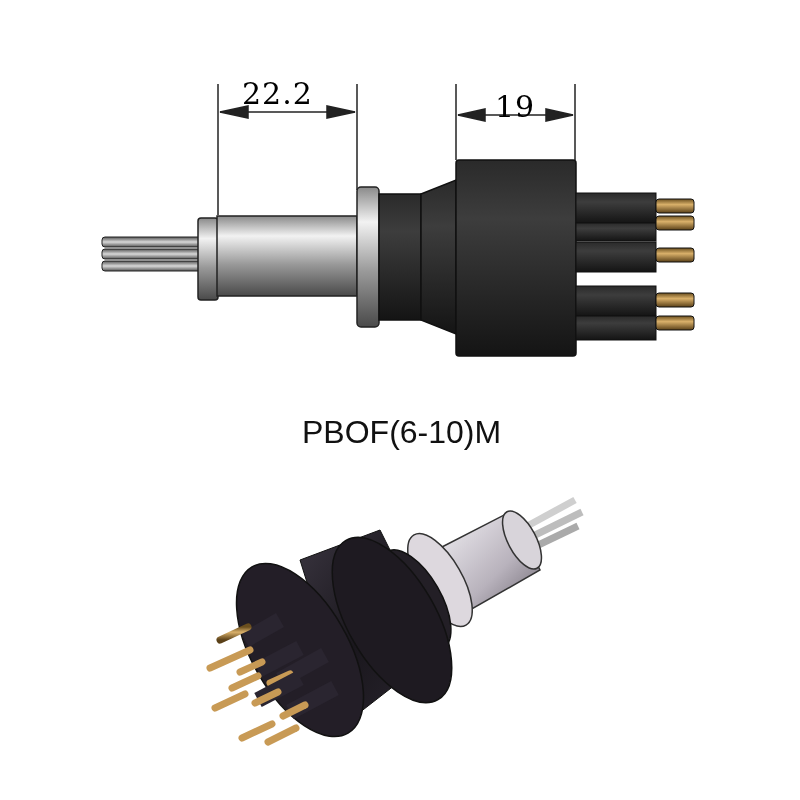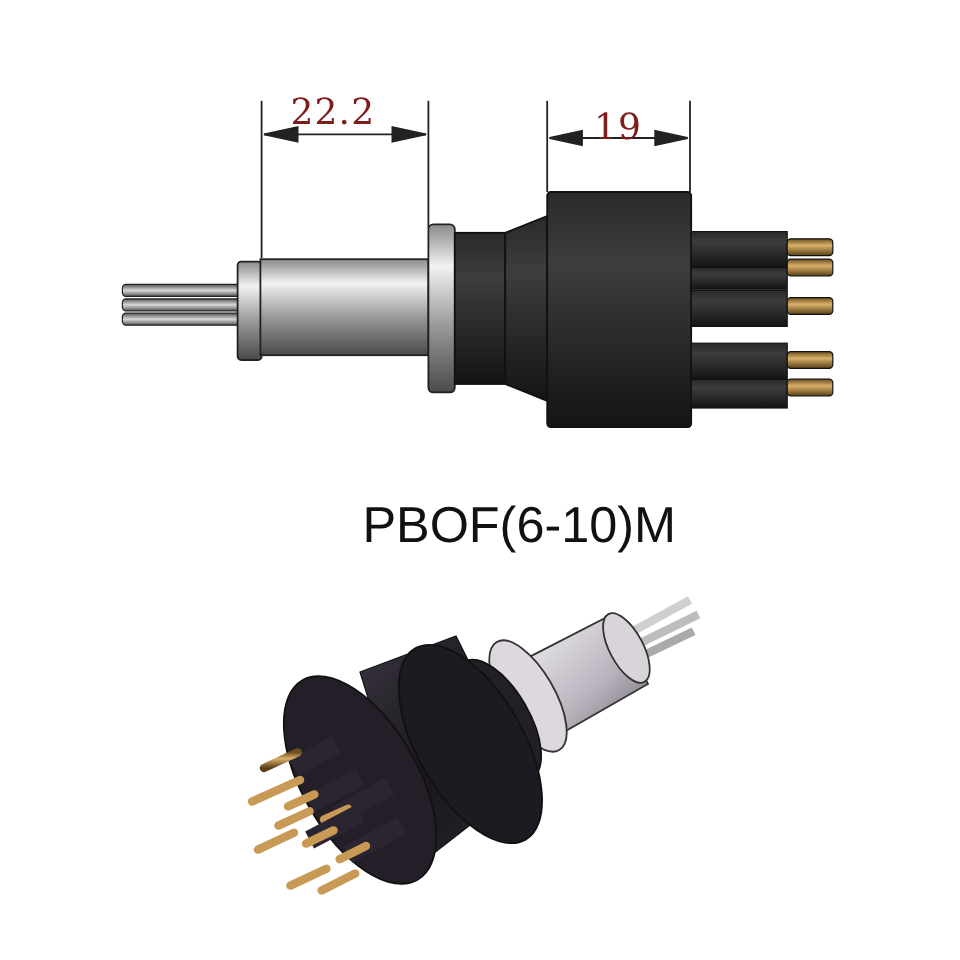--- a/index.html
+++ b/index.html
@@ -1,19 +1,19 @@
 <!DOCTYPE html>
 <html><head>
 <meta charset="utf-8">
 <style>
   html,body{margin:0;padding:0;background:#ffffff;}
   body{width:800px;height:800px;position:relative;overflow:hidden;font-family:"Liberation Sans",sans-serif;}
   .layer{position:absolute;left:0;top:0;width:800px;height:800px;}
-  .dim-text{position:absolute;font-family:"DejaVu Serif","Liberation Serif",serif;font-size:30px;color:#7f1d1d;letter-spacing:1px;}
-  .model-label{position:absolute;left:302px;top:414px;font-family:"Liberation Sans",sans-serif;font-size:42px;color:#111;letter-spacing:0px;text-align:right;}
+  .dim-text{position:absolute;font-family:"DejaVu Serif","Liberation Serif",serif;font-size:30px;color:#000000;letter-spacing:1px;}
+  .model-label{position:absolute;left:302px;top:414px;font-family:"Liberation Sans",sans-serif;font-size:32px;color:#111;letter-spacing:0px;text-align:right;}
 </style>
 </head>
 <body>
 
 <div class="layer">
   <svg width="800" height="800" viewBox="0 0 800 800">
     <defs>
       <linearGradient id="metal" x1="0" y1="0" x2="0" y2="1">
         <stop offset="0" stop-color="#8a8a8a"></stop>
         <stop offset="0.25" stop-color="#f2f2f2"></stop>

